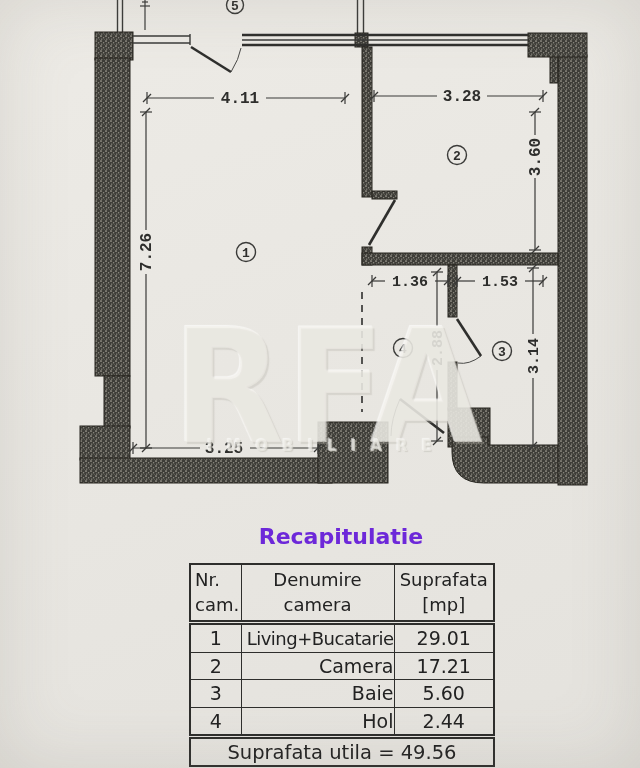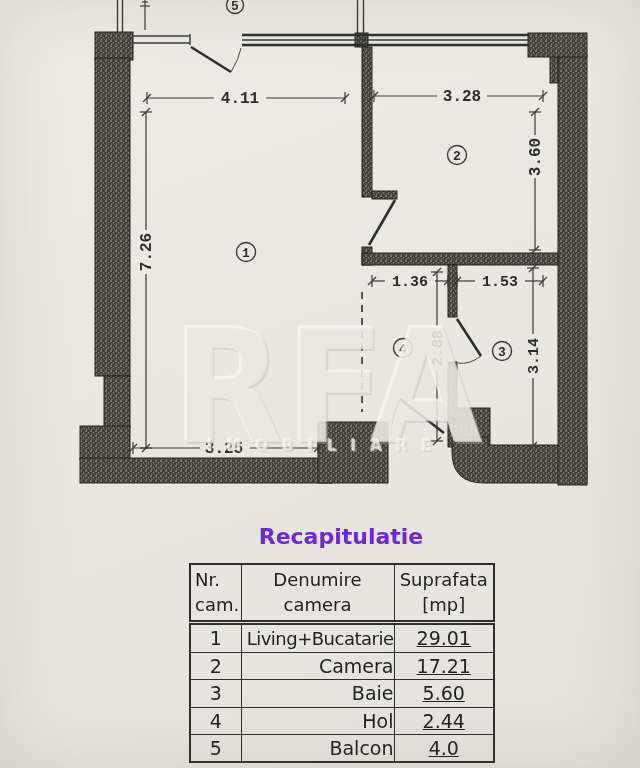--- a/index.html
+++ b/index.html
@@ -66,21 +66,21 @@
   #recap th{
     height:55px;font-size:18px;font-weight:400;line-height:1.35;
     border-bottom:5px double #2e2e2c;vertical-align:middle;
   }
   #recap th.c1{text-align:left;padding-left:4px;}
   #recap th.c2,#recap th.c3{text-align:center;}
   #recap td{height:26.5px;vertical-align:middle;}
   #recap td.nr{text-align:center;}
   #recap td.name{text-align:right;padding-left:16px;}
   #recap td.name.tight{padding-left:4px;font-size:18px;letter-spacing:-.5px;}
-  #recap td.area{text-align:center;text-decoration:underline;}
+  #recap td.area{text-align:center;}
   #recap td.summary{
     text-align:center;font-size:19.5px;height:26px;
     border-top:5px double #2e2e2c;border-bottom:5px double #2e2e2c;
   }
   #recap tr.partial td{height:24px;vertical-align:top;padding-top:2px;}
 </style>
 </head>
 <body>
 
 <svg id="plan" width="640" height="512" viewBox="0 0 640 512">
@@ -298,19 +298,22 @@
   <tr>
     <td class="nr">3</td>
     <td class="name">Baie</td>
     <td class="area">5.60</td>
   </tr>
   <tr>
     <td class="nr">4</td>
     <td class="name">Hol</td>
     <td class="area">2.44</td>
   </tr>
+  <tr>
+    <td class="summary" colspan="3">Suprafata utila = 49.56</td>
+  </tr>
   <tr class="partial">
     <td class="nr">5</td>
     <td class="name">Balcon</td>
     <td class="area">4.0</td>
   </tr>
 </tbody>
   </table>
 
 </body></html>

